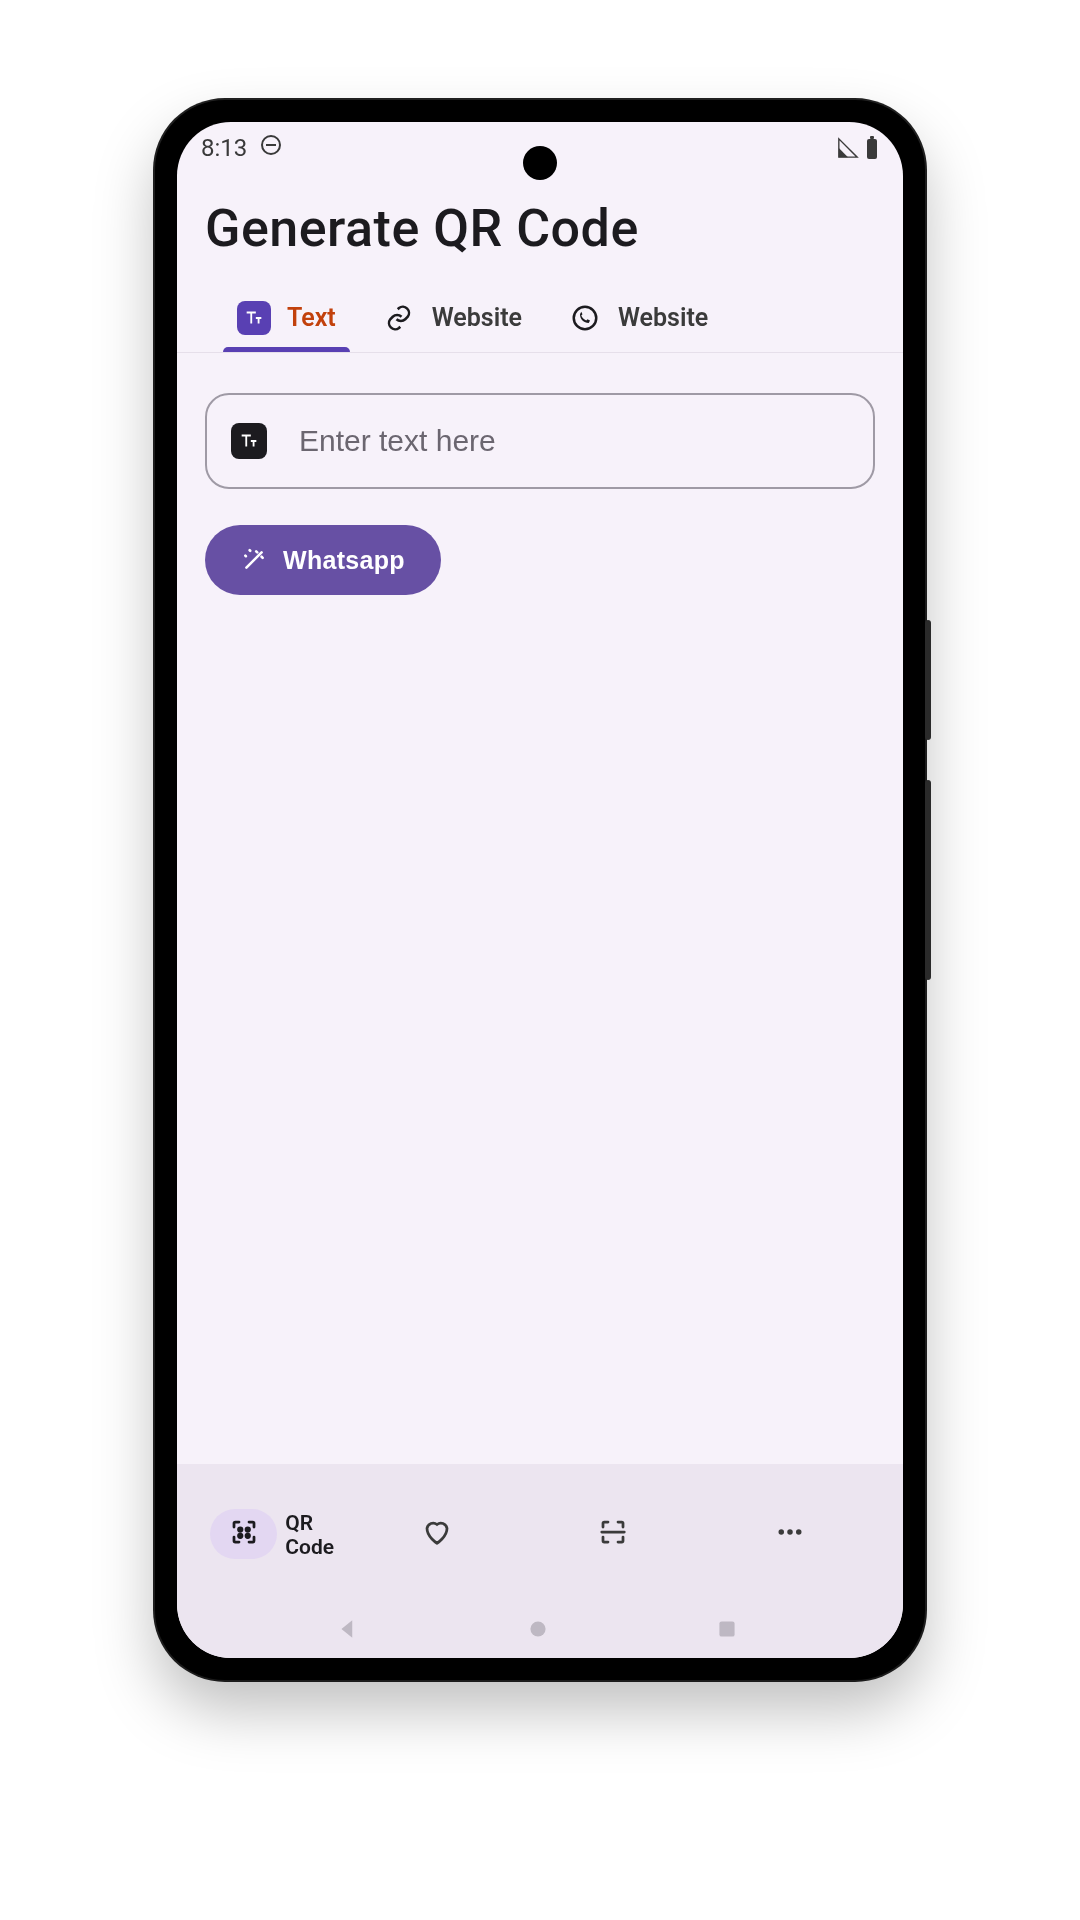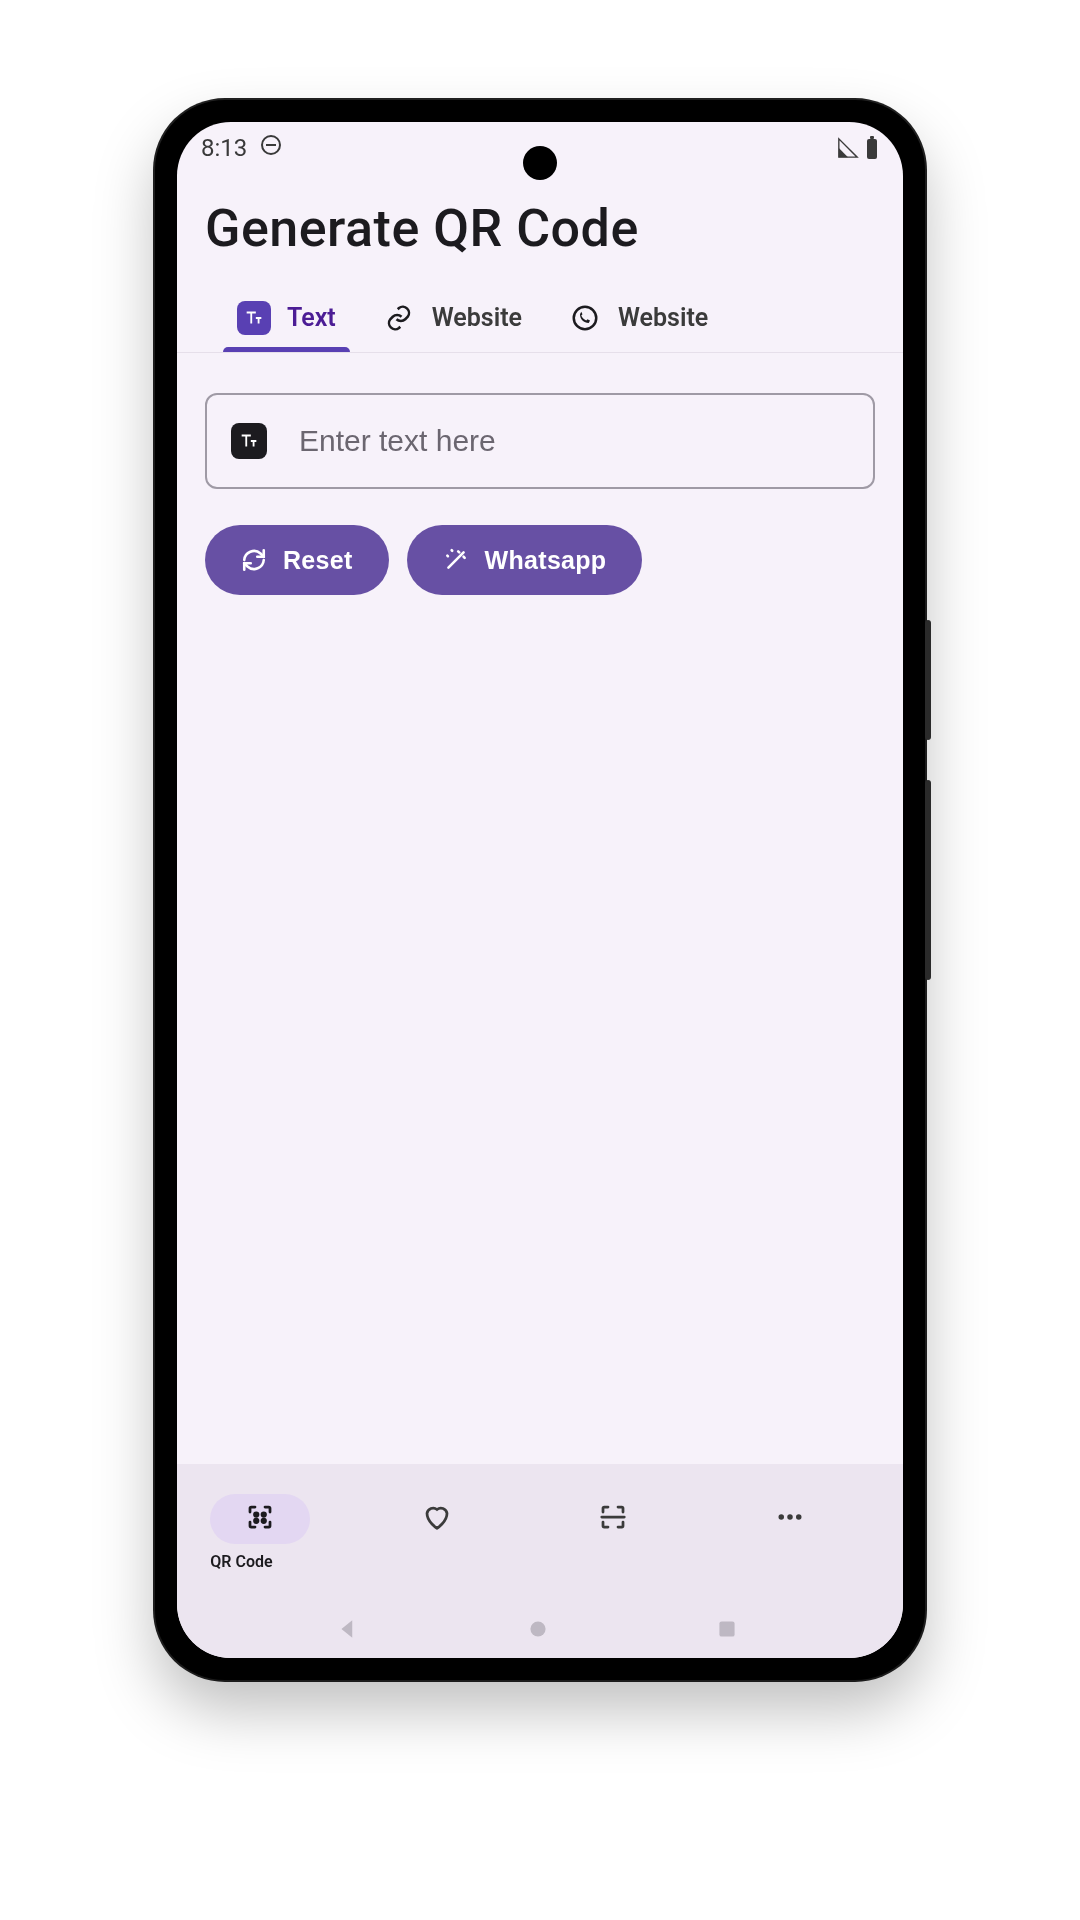--- a/index.html
+++ b/index.html
@@ -92,21 +92,21 @@
     align-items: center;
     gap: 16px;
     height: 100%;
     padding: 0 14px;
     font-size: 25px;
     font-weight: 600;
     color: #3b3b3b;
     position: relative;
     flex: 0 0 auto;
   }
-  .tab.active { color: #4c1d95; text-align: center; }
+  .tab.active { color: #c2410c; text-align: center; }
   .tab.active::after {
     content: "";
     position: absolute;
     left: 0; right: 0; bottom: 0;
     height: 5px;
     background: #5940b3;
     border-radius: 5px 5px 0 0;
   }
   .tab-icon {
     width: 34px; height: 34px;
@@ -114,21 +114,21 @@
     display: flex; align-items:center; justify-content:center;
   }
   .tab.active .tab-icon.text-ico {
     background: #5940b3;
   }
 
   
   .input-wrap {
     margin: 40px 28px 0 28px;
     border: 2px solid #9f9aa5;
-    border-radius: 12px;
+    border-radius: 24px;
     height: 96px;
     display: flex;
     align-items: center;
     padding: 0 24px;
     gap: 32px;
     background: #f7f2fa;
   }
   .input-leading {
     width: 36px; height: 36px;
     border-radius: 8px;
@@ -174,25 +174,24 @@
     left: 0; right: 0; bottom: 54px;
     height: 140px;
     background: #ece5f0;
     display: flex;
     align-items: center;
     justify-content: space-around;
     padding: 0 10px;
   }
   .nav-item {
     display: flex;
-    flex-direction: column;
-    align-items: flex-start;
+    align-items: flex-end;
     gap: 8px;
     color: #1c1b1f;
-    font-size: 16px;
+    font-size: 21px;
     font-weight: 600;
     width: 130px;
   }
   .nav-item .pill {
     width: 100px; height: 50px;
     border-radius: 25px;
     display:flex; align-items:center; justify-content:center;
   }
   .nav-item.active .pill { background: #e3d7f2; }
   .nav-item.active .nav-label { color:#1c1b1f; }
@@ -284,31 +283,20 @@
     <div class="input-wrap">
       <span class="input-leading">
         <svg width="22" height="22" viewBox="0 0 24 24" fill="none" stroke="#fff" stroke-width="2">
           <path d="M4 6h10M9 6v12M14 12h6M17 12v6"></path>
         </svg>
       </span>
       <input class="input-field" type="text" placeholder="Enter text here" style="">
     </div>
 
     <div class="actions">
-      <button class="btn">
-        <span>
-          <svg width="26" height="26" viewBox="0 0 24 24" fill="none" stroke="#fff" stroke-width="2.4" stroke-linecap="round">
-            <path d="M3 12a9 9 0 0 1 15-6l3 3"></path>
-              <path d="M21 3v6h-6"></path>
-            <path d="M21 12a9 9 0 0 1-15 6l-3-3"></path>
-              <path d="M3 21v-6h6"></path>
-          </svg>
-        </span>
-        <span>Reset</span>
-      </button>
       <button class="btn">
         <span>
           <svg width="26" height="26" viewBox="0 0 24 24" fill="none" stroke="#fff" stroke-width="2.4" stroke-linecap="round">
             <path d="M5 19L19 5"></path>
               <path d="M14 4l1 1M19 9l1 1M8 3l.5.5M4 8l.5.5"></path>
           </svg>
         </span>
         <span>Whatsapp</span>
       </button>
     </div>

